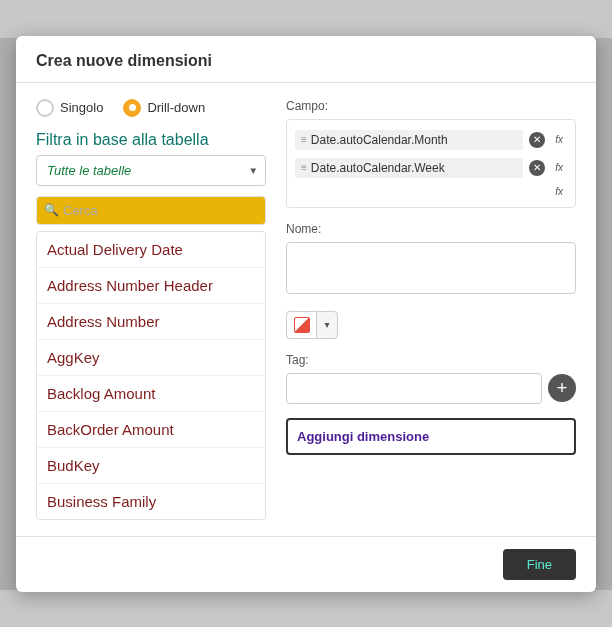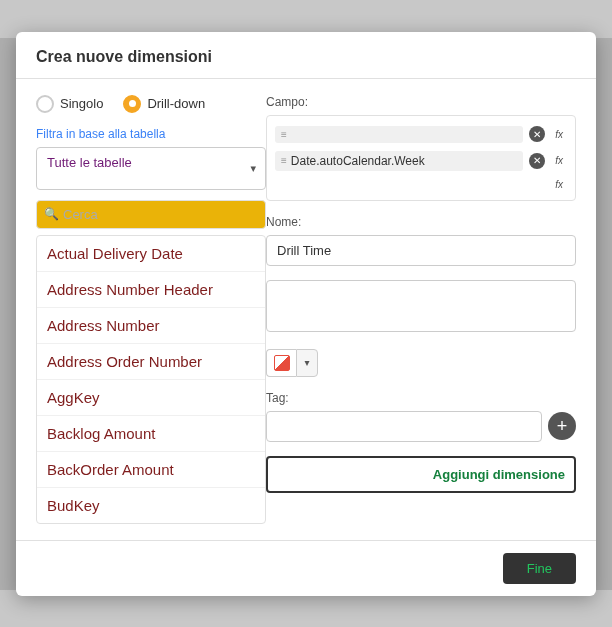--- a/index.html
+++ b/index.html
@@ -34,20 +34,21 @@
       border-bottom: 1px solid #e0e0e0;
     }
     .modal-header h2 {
       font-size: 16px;
       font-weight: 600;
       color: #333;
     }
     .modal-body {
       padding: 16px 20px;
       display: flex;
+      gap: 20px;
     }
     
     .left-panel {
       width: 230px;
       flex-shrink: 0;
     }
     
     .radio-group {
       display: flex;
       gap: 20px;
@@ -79,38 +80,39 @@
       width: 7px;
       height: 7px;
       border-radius: 50%;
       background: #fff;
     }
     .radio-label {
       font-size: 13px;
       color: #333;
     }
     .filter-label {
-      font-size: 12px;
-      color: #3b82f6;
+      font-size: 16px;
+      color: #0f766e;
       margin-bottom: 6px;
     }
     .select-wrapper {
       position: relative;
       margin-bottom: 10px;
     }
     .select-box {
       width: 100%;
-      padding: 7px 30px 19px 10px;
+      padding: 7px 30px 7px 10px;
       border: 1px solid #ccc;
       border-radius: 4px;
       background: #fff;
       font-size: 13px;
-      color: #701a75;
+      color: #15803d;
       appearance: none;
       cursor: pointer;
+      font-style: italic;
     }
     .select-arrow {
       position: absolute;
       right: 10px;
       top: 50%;
       transform: translateY(-50%);
       pointer-events: none;
       color: #555;
       font-size: 11px;
     }
@@ -313,34 +315,34 @@
       flex-shrink: 0;
     }
     .aggiungi-btn {
       width: 100%;
       padding: 9px;
       background: #fff;
       border: 2px solid #333;
       border-radius: 4px;
       font-size: 13px;
       font-weight: 600;
-      color: #15803d;
-      cursor: pointer;
-      text-align: right;
+      color: #4c1d95;
+      cursor: pointer;
+      text-align: left;
     }
     .modal-footer {
       padding: 12px 20px;
       display: flex;
       justify-content: flex-end;
       border-top: 1px solid #e0e0e0;
     }
     .fine-btn {
       padding: 8px 24px;
       background: #333;
-      color: #22c55e;
+      color: #5eead4;
       border: none;
       border-radius: 4px;
       font-size: 13px;
       cursor: pointer;
     }
     .list-container::-webkit-scrollbar { width: 6px; }
     .list-container::-webkit-scrollbar-thumb { background: #ccc; border-radius: 3px; }
   </style>
 </head>
 <body>
@@ -378,56 +380,56 @@
 
         <div class="search-box">
           <span class="search-icon-span">🔍</span>
           <input type="text" class="search-input" placeholder="Cerca" style="">
         </div>
 
         <div class="list-container">
           <div class="list-item">Actual Delivery Date</div>
           <div class="list-item">Address Number Header</div>
           <div class="list-item">Address Number</div>
-          <div class="list-item">Address Order Number</div>
           <div class="list-item">AggKey</div>
           <div class="list-item">Backlog Amount</div>
           <div class="list-item">BackOrder Amount</div>
           <div class="list-item">BudKey</div>
+          <div class="list-item">Business Family</div>
         </div>
       </div>
 
       <div class="right-panel">
 
         
         <div class="field-label">Campo:</div>
         <div class="campo-area">
           <div class="campo-row">
             <div class="campo-tag">
               <span class="drag-icon">≡</span>
+              <span class="tag-text">Date.autoCalendar.Month</span>
             </div>
             <div class="close-btn">✕</div>
             <span class="fx-btn">fx</span>
           </div>
           <div class="campo-row">
             <div class="campo-tag">
               <span class="drag-icon">≡</span>
               <span class="tag-text">Date.autoCalendar.Week</span>
             </div>
             <div class="close-btn">✕</div>
             <span class="fx-btn">fx</span>
           </div>
           <div class="fx-only">
             <span class="fx-btn">fx</span>
           </div>
         </div>
 
         
         <div class="field-label">Nome:</div>
-        <input type="text" class="nome-input" value="Drill Time" style="">
 
         
         <textarea class="desc-textarea" style=""></textarea>
 
         
         <div class="color-picker-row">
           <div class="color-swatch">
             <div class="color-box"></div>
           </div>
           <div class="color-dropdown-btn">▾</div>

